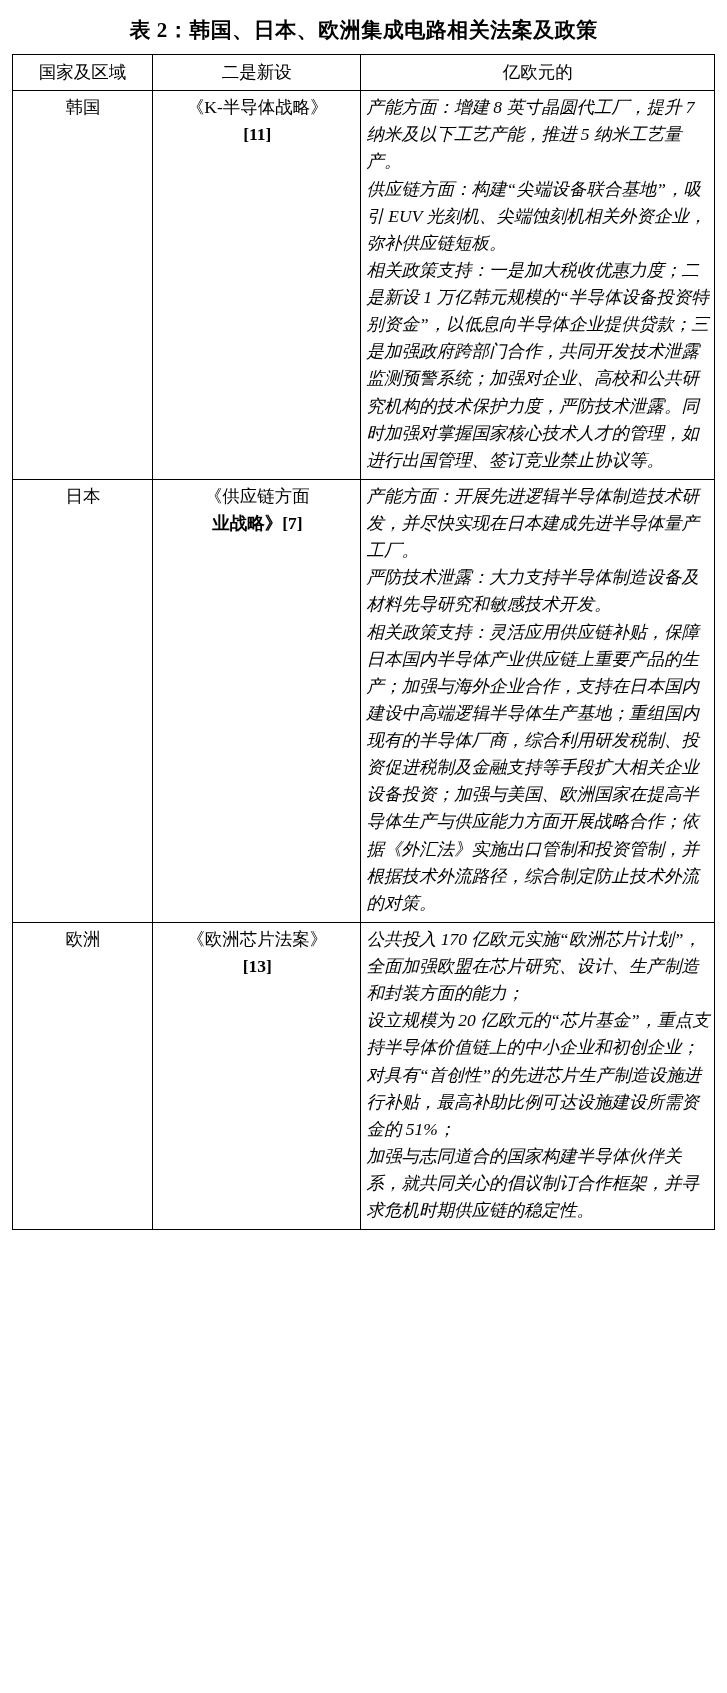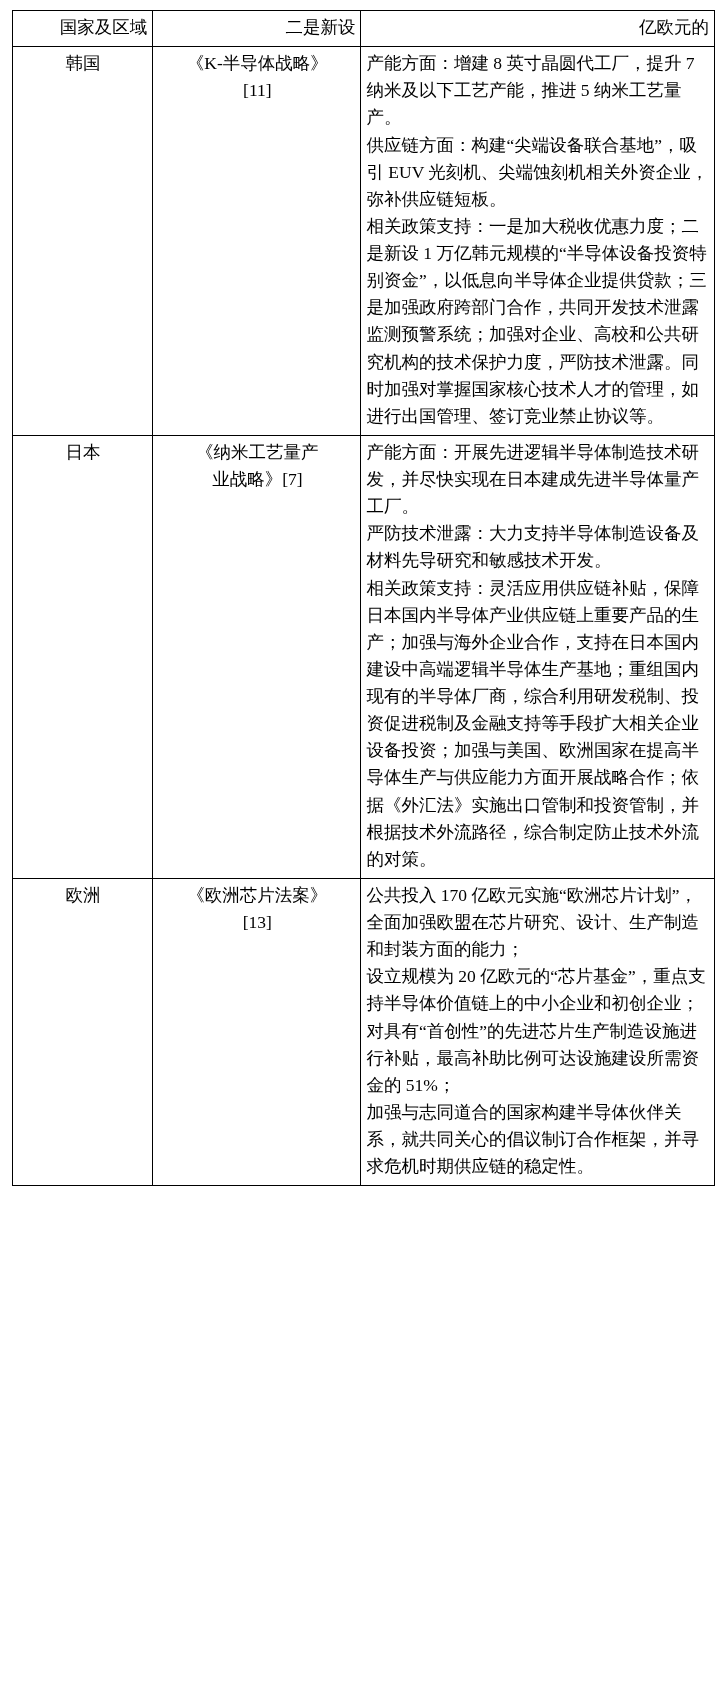--- a/index.html
+++ b/index.html
@@ -31,54 +31,55 @@
     table-layout: fixed;
   }
   table.policy-table td, table.policy-table th {
     border: 1px solid #000000;
     vertical-align: top;
     font-size: 17.5px;
     line-height: 1.55;
     padding: 3px 4px 5px 5px;
   }
   table.policy-table th {
-    text-align: right;
+    text-align: center;
     font-weight: normal;
     vertical-align: middle;
     padding: 4px 5px;
-    font-family: Liberation Mono, monospace;
   }
   col.c-region { width: 140px; }
   col.c-name   { width: 208px; }
   col.c-content{ width: 353px; }
 
   td.region {
     text-align: center;
     vertical-align: top;
     padding-top: 4px;
   }
   td.name {
     text-align: center;
     vertical-align: top;
     padding-top: 4px;
   }
   td.content {
     text-align: left;
+    font-style: italic;
   }
   .content p {
     margin: 0;
     text-indent: 0;
   }
-  .ref { white-space: nowrap; }
+  .ref { white-space: nowrap; font-weight: bold; }
 </style>
 </head>
 <body>
 
 <div class="page">
 
+  <div class="table-caption">表 2：韩国、日本、欧洲集成电路相关法案及政策</div>
 
   <table class="policy-table">
     <colgroup>
       <col class="c-region">
       <col class="c-name">
       <col class="c-content">
     </colgroup>
     <thead>
       <tr>
         <th>国家及区域</th>
@@ -97,21 +98,21 @@
         <td class="content">
           <p>产能方面：增建 8 英寸晶圆代工厂，提升 7 纳米及以下工艺产能，推进 5 纳米工艺量产。</p>
           <p>供应链方面：构建“尖端设备联合基地”，吸引 EUV 光刻机、尖端蚀刻机相关外资企业，弥补供应链短板。</p>
           <p>相关政策支持：一是加大税收优惠力度；二是新设 1 万亿韩元规模的“半导体设备投资特别资金”，以低息向半导体企业提供贷款；三是加强政府跨部门合作，共同开发技术泄露监测预警系统；加强对企业、高校和公共研究机构的技术保护力度，严防技术泄露。同时加强对掌握国家核心技术人才的管理，如进行出国管理、签订竞业禁止协议等。</p>
         </td>
       </tr>
 
       <tr>
         <td class="region">日本</td>
         <td class="name">
-          <div>《纳米工艺量产</div>
+          <div>《供应链方面</div>
           <div class="ref">业战略》[7]</div>
         </td>
         <td class="content">
           <p>产能方面：开展先进逻辑半导体制造技术研发，并尽快实现在日本建成先进半导体量产工厂。</p>
           <p>严防技术泄露：大力支持半导体制造设备及材料先导研究和敏感技术开发。</p>
           <p>相关政策支持：灵活应用供应链补贴，保障日本国内半导体产业供应链上重要产品的生产；加强与海外企业合作，支持在日本国内建设中高端逻辑半导体生产基地；重组国内现有的半导体厂商，综合利用研发税制、投资促进税制及金融支持等手段扩大相关企业设备投资；加强与美国、欧洲国家在提高半导体生产与供应能力方面开展战略合作；依据《外汇法》实施出口管制和投资管制，并根据技术外流路径，综合制定防止技术外流的对策。</p>
         </td>
       </tr>
 
       <tr>

